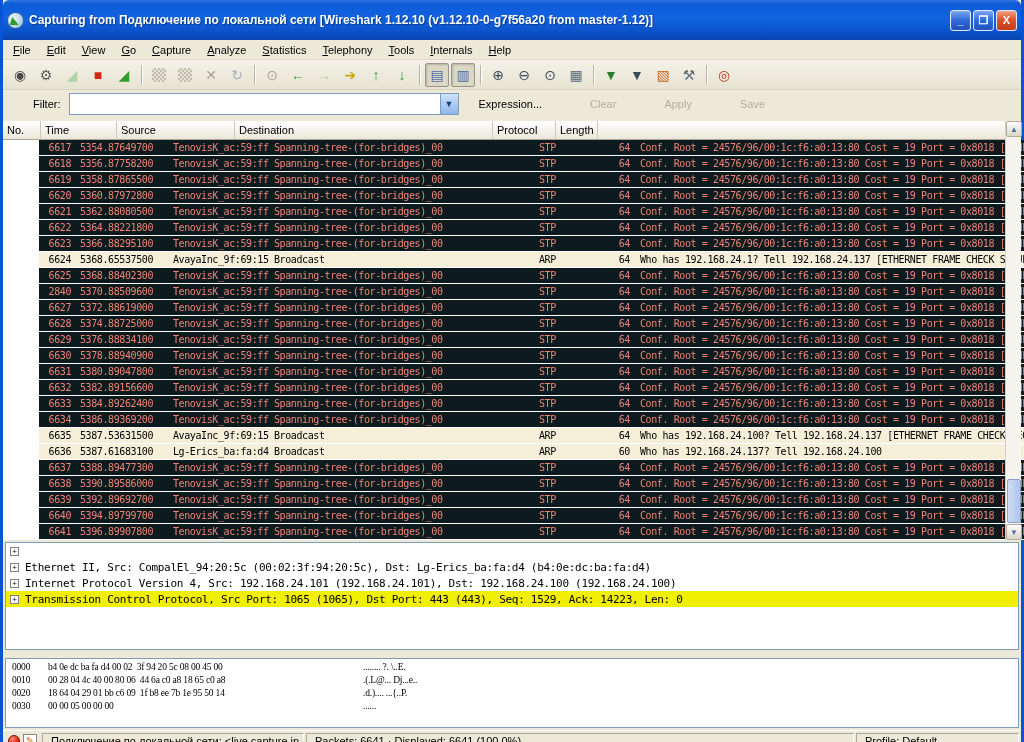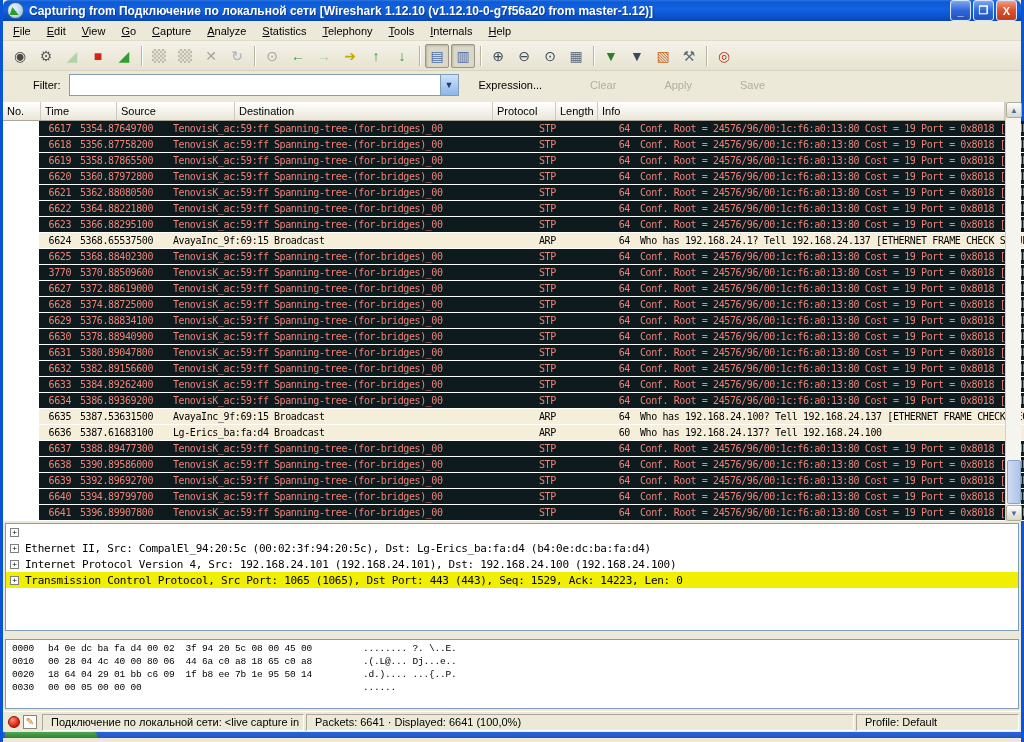--- a/index.html
+++ b/index.html
@@ -2,21 +2,21 @@
 <html><head>
 <meta charset="utf-8">
 <style>
   * { margin:0; padding:0; box-sizing:border-box; }
   html,body { width:1024px; height:742px; overflow:hidden; background:#ece9d8;
               font-family:"Liberation Sans", sans-serif; }
   .window { position:relative; width:1024px; height:742px;
             border-left:3px solid #0a55d6; border-right:3px solid #0a55d6; }
 
   
-  .titlebar { height:21px; display:flex; align-items:center; padding:0 4px;
+  .titlebar { height:40px; display:flex; align-items:center; padding:0 4px;
     background:linear-gradient(180deg,#2b74e0 0%,#0d5ad6 10%,#1263e2 45%,#0a4fc4 85%,#0846ad 100%);
     border-radius:6px 6px 0 0; }
   .app-icon { width:17px; height:17px; border-radius:50%; margin-right:5px; position:relative;
     background:radial-gradient(circle at 35% 35%, #eaf6ff 0%, #bcd9ee 55%, #7fb0d0 100%);
     border:1px solid #3a668a; flex:none; }
   .app-icon i { position:absolute; left:3px; top:4px; width:0; height:0;
     border-left:9px solid #2e9b2e; border-top:8px solid transparent; transform:skewX(-18deg); }
   .title-text { color:#fff; font-weight:bold; font-size:12px; text-shadow:1px 1px 1px #0b3a8a;
     white-space:nowrap; overflow:hidden; flex:1; }
   .winbtns { display:flex; gap:2px; }
@@ -94,21 +94,21 @@
   .drow.hl { background:#f0ee02; }
   .expander { width:9px; height:9px; border:1px solid #808080; background:#fff; flex:none;
     font-size:8px; line-height:7px; text-align:center; margin-right:6px; color:#000;
     font-family:"Liberation Sans", sans-serif; }
 
   .splitter { height:8px; background:#ece9d8; }
 
   
   .hexpane { height:70px; background:#fff; border:1px solid #7f9db9; margin:0 2px;
     padding:2px 0 0 6px; overflow:hidden; }
-  .hrow { font-family:Liberation Mono, monospace; font-size:9.5px; letter-spacing:-0.2px;
+  .hrow { font-family:Liberation Serif, serif; font-size:9.5px; letter-spacing:-0.2px;
     line-height:13px; white-space:pre; color:#000; display:flex; }
   .h-off { width:36px; flex:none; } .h-hex { width:315px; flex:none; } .h-asc { flex:none; }
 
   .gap2 { height:2px; background:#ece9d8; }
 
   
   .statusbar { height:21px; background:#ece9d8; display:flex; align-items:center; font-size:11px;
     border-top:1px solid #fff; }
   .expert-dot { width:12px; height:12px; border-radius:50%; margin:0 3px 0 5px; flex:none;
     background:radial-gradient(circle at 35% 30%, #ff8a7a, #d41a00 70%); border:1px solid #8a1200; }
@@ -206,21 +206,20 @@
   </div>
 
   <div class="listwrap">
     <div class="plheader" id="plheader">
         <span class="col" style="width: 38px;">No.</span>
         <span class="col" style="width: 76px;">Time</span>
         <span class="col" style="width: 118px;">Source</span>
         <span class="col" style="width: 258px;">Destination</span>
         <span class="col" style="width: 63px;">Protocol</span>
         <span class="col" style="width: 42px;">Length</span>
-        <span class="col" style="width: auto; flex: 1 1 auto;">Info</span>
       </div>
     <div class="rows" id="plrows">
         <div class="prow stp">
           <span class="pcell c-no">6617</span>
           <span class="pcell c-time">5354.876497000</span>
           <span class="pcell c-src">TenovisK_ac:59:ff</span>
           <span class="pcell c-dst">Spanning-tree-(for-bridges)_00</span>
           <span class="pcell c-pro">STP</span>
           <span class="pcell c-len">64</span>
           <span class="pcell c-inf">Conf. Root = 24576/96/00:1c:f6:a0:13:80  Cost = 19  Port = 0x8018  [ETHERNET FRAME CHECK SEQUENCE INCORRECT]</span>
@@ -291,21 +290,21 @@
         <div class="prow stp">
           <span class="pcell c-no">6625</span>
           <span class="pcell c-time">5368.884023000</span>
           <span class="pcell c-src">TenovisK_ac:59:ff</span>
           <span class="pcell c-dst">Spanning-tree-(for-bridges)_00</span>
           <span class="pcell c-pro">STP</span>
           <span class="pcell c-len">64</span>
           <span class="pcell c-inf">Conf. Root = 24576/96/00:1c:f6:a0:13:80  Cost = 19  Port = 0x8018  [ETHERNET FRAME CHECK SEQUENCE INCORRECT]</span>
         </div>
         <div class="prow stp">
-          <span class="pcell c-no">3770</span>
+          <span class="pcell c-no">2840</span>
           <span class="pcell c-time">5370.885096000</span>
           <span class="pcell c-src">TenovisK_ac:59:ff</span>
           <span class="pcell c-dst">Spanning-tree-(for-bridges)_00</span>
           <span class="pcell c-pro">STP</span>
           <span class="pcell c-len">64</span>
           <span class="pcell c-inf">Conf. Root = 24576/96/00:1c:f6:a0:13:80  Cost = 19  Port = 0x8018  [ETHERNET FRAME CHECK SEQUENCE INCORRECT]</span>
         </div>
         <div class="prow stp">
           <span class="pcell c-no">6627</span>
           <span class="pcell c-time">5372.886190000</span>

